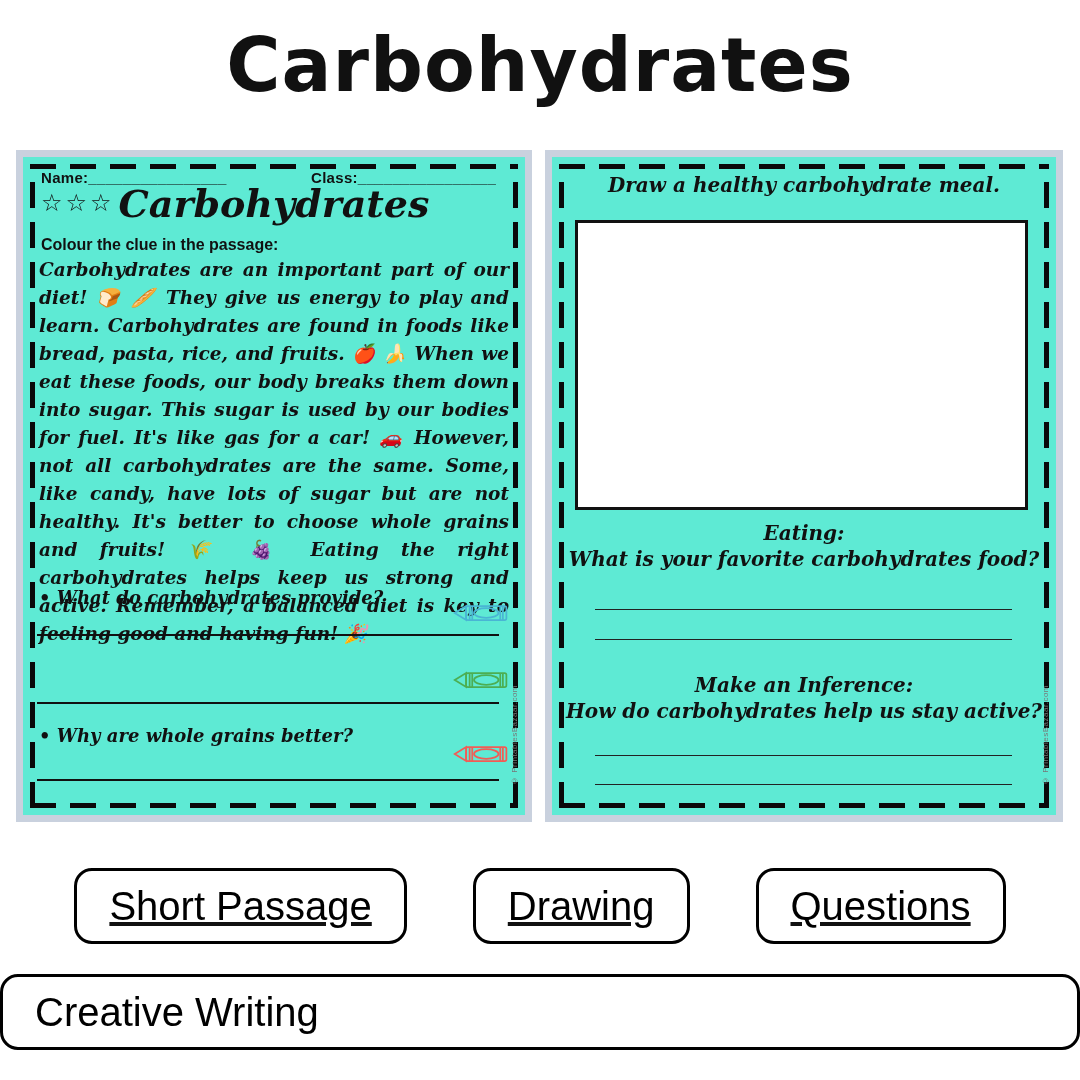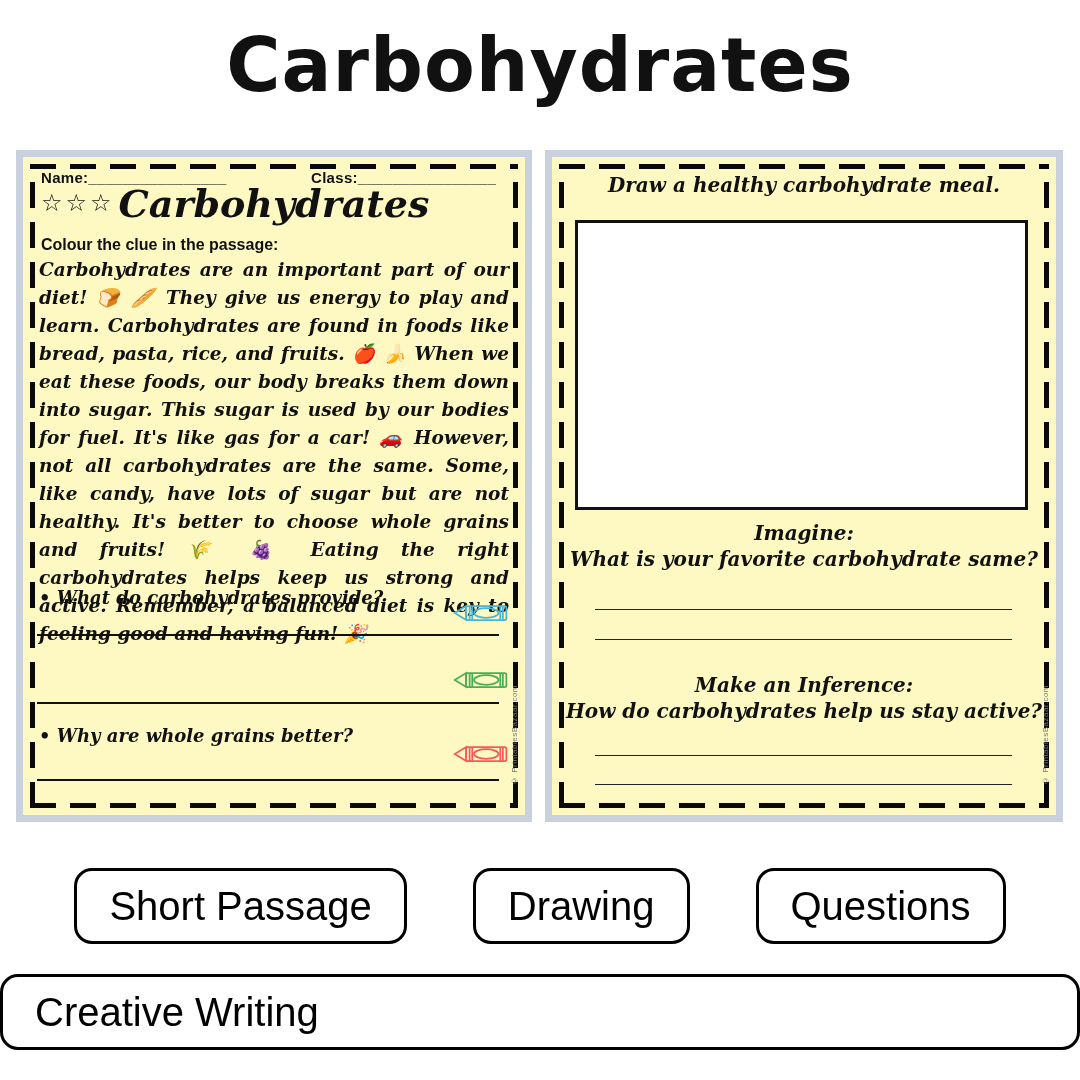--- a/index.html
+++ b/index.html
@@ -9,21 +9,21 @@
   
   .main-title{position:absolute;top:22px;left:0;width:100%;text-align:center;
     font-family:"DejaVu Sans",sans-serif;font-weight:bold;font-size:74px;
     letter-spacing:1px;}
 
   
   .page{position:absolute;top:150px;height:672px;background:#c9d1de;
     padding:7px;box-sizing:border-box;}
   .page-left{left:16px;width:516px;}
   .page-right{left:545px;width:518px;}
-  .page-inner{position:relative;width:100%;height:100%;background:#fef9c3;box-sizing:border-box;padding-left:35px;}
+  .page-inner{position:relative;width:100%;height:100%;background:#5eead4;box-sizing:border-box;padding-left:35px;}
 
   
   .dash-frame{position:absolute;inset:7px;pointer-events:none;}
   .dash-frame .d{position:absolute;background-repeat:repeat;}
   .dash-frame .dt{top:0;left:0;right:0;height:5px;
     background:repeating-linear-gradient(90deg,#0a0a0a 0 26px,transparent 26px 40px);}
   .dash-frame .db{bottom:0;left:0;right:0;height:5px;
     background:repeating-linear-gradient(90deg,#0a0a0a 0 26px,transparent 26px 40px);}
   .dash-frame .dl{top:0;bottom:0;left:0;width:5px;
     background:repeating-linear-gradient(0deg,#0a0a0a 0 26px,transparent 26px 40px);}
@@ -54,21 +54,21 @@
   .draw-prompt{position:absolute;top:16px;left:0;width:100%;text-align:center;font-size:20px;}
   .draw-box{position:absolute;left:23px;top:63px;width:453px;height:290px;
     border:3px solid #111;box-sizing:border-box;background:#fff;}
   .r-heading{position:absolute;left:0;width:100%;text-align:center;font-size:20px;}
   .r-question{position:absolute;left:0;width:100%;text-align:center;font-size:20px;}
   .thin-line{position:absolute;left:43px;right:44px;border-top:1.5px solid #222;height:0;}
 
   
   .tag-rows{position:absolute;left:0;top:868px;width:100%;}
   .tag-row{display:flex;justify-content:center;}
-  .tag-row1{gap:66px;margin-bottom:30px;}
+  .tag-row1{gap:66px;margin-bottom:30px;text-decoration:underline;}
   .tag-row2{gap:130px;flex-direction:column;}
   .tag-btn{border:3px solid #000;border-radius:18px;background:#fff;
     font-family:"Liberation Sans",sans-serif;font-size:40px;color:#000;
     padding:11px 32px;line-height:1.2;white-space:nowrap;}
 </style>
 </head>
 <body>
 
 <div class="main-title">Carbohydrates</div>
 
@@ -138,22 +138,22 @@
     <div class="dash-frame">
       <div class="d dt"></div>
         <div class="d db"></div>
         <div class="d dl"></div>
         <div class="d dr"></div>
     </div>
 
     <div class="serif-c draw-prompt">Draw a healthy carbohydrate meal.</div>
     <div class="draw-box"></div>
 
-    <div class="serif-c r-heading" style="top:364px;">Imagine:</div>
-    <div class="serif-c r-question" style="top:390px;">What is your favorite carbohydrate same?</div>
+    <div class="serif-c r-heading" style="top:364px;">Eating:</div>
+    <div class="serif-c r-question" style="top:390px;">What is your favorite carbohydrates food?</div>
     <div class="thin-line" style="top:452px;"></div>
     <div class="thin-line" style="top:482px;"></div>
 
     <div class="serif-c r-heading" style="top:516px;">Make an Inference:</div>
     <div class="serif-c r-question" style="top:542px;font-style:italic;">How do carbohydrates help us stay active?</div>
     <div class="thin-line" style="top:598px;"></div>
     <div class="thin-line" style="top:627px;"></div>
 
     <div class="watermark">© PrintablesBazaar.com</div>
   </div>

